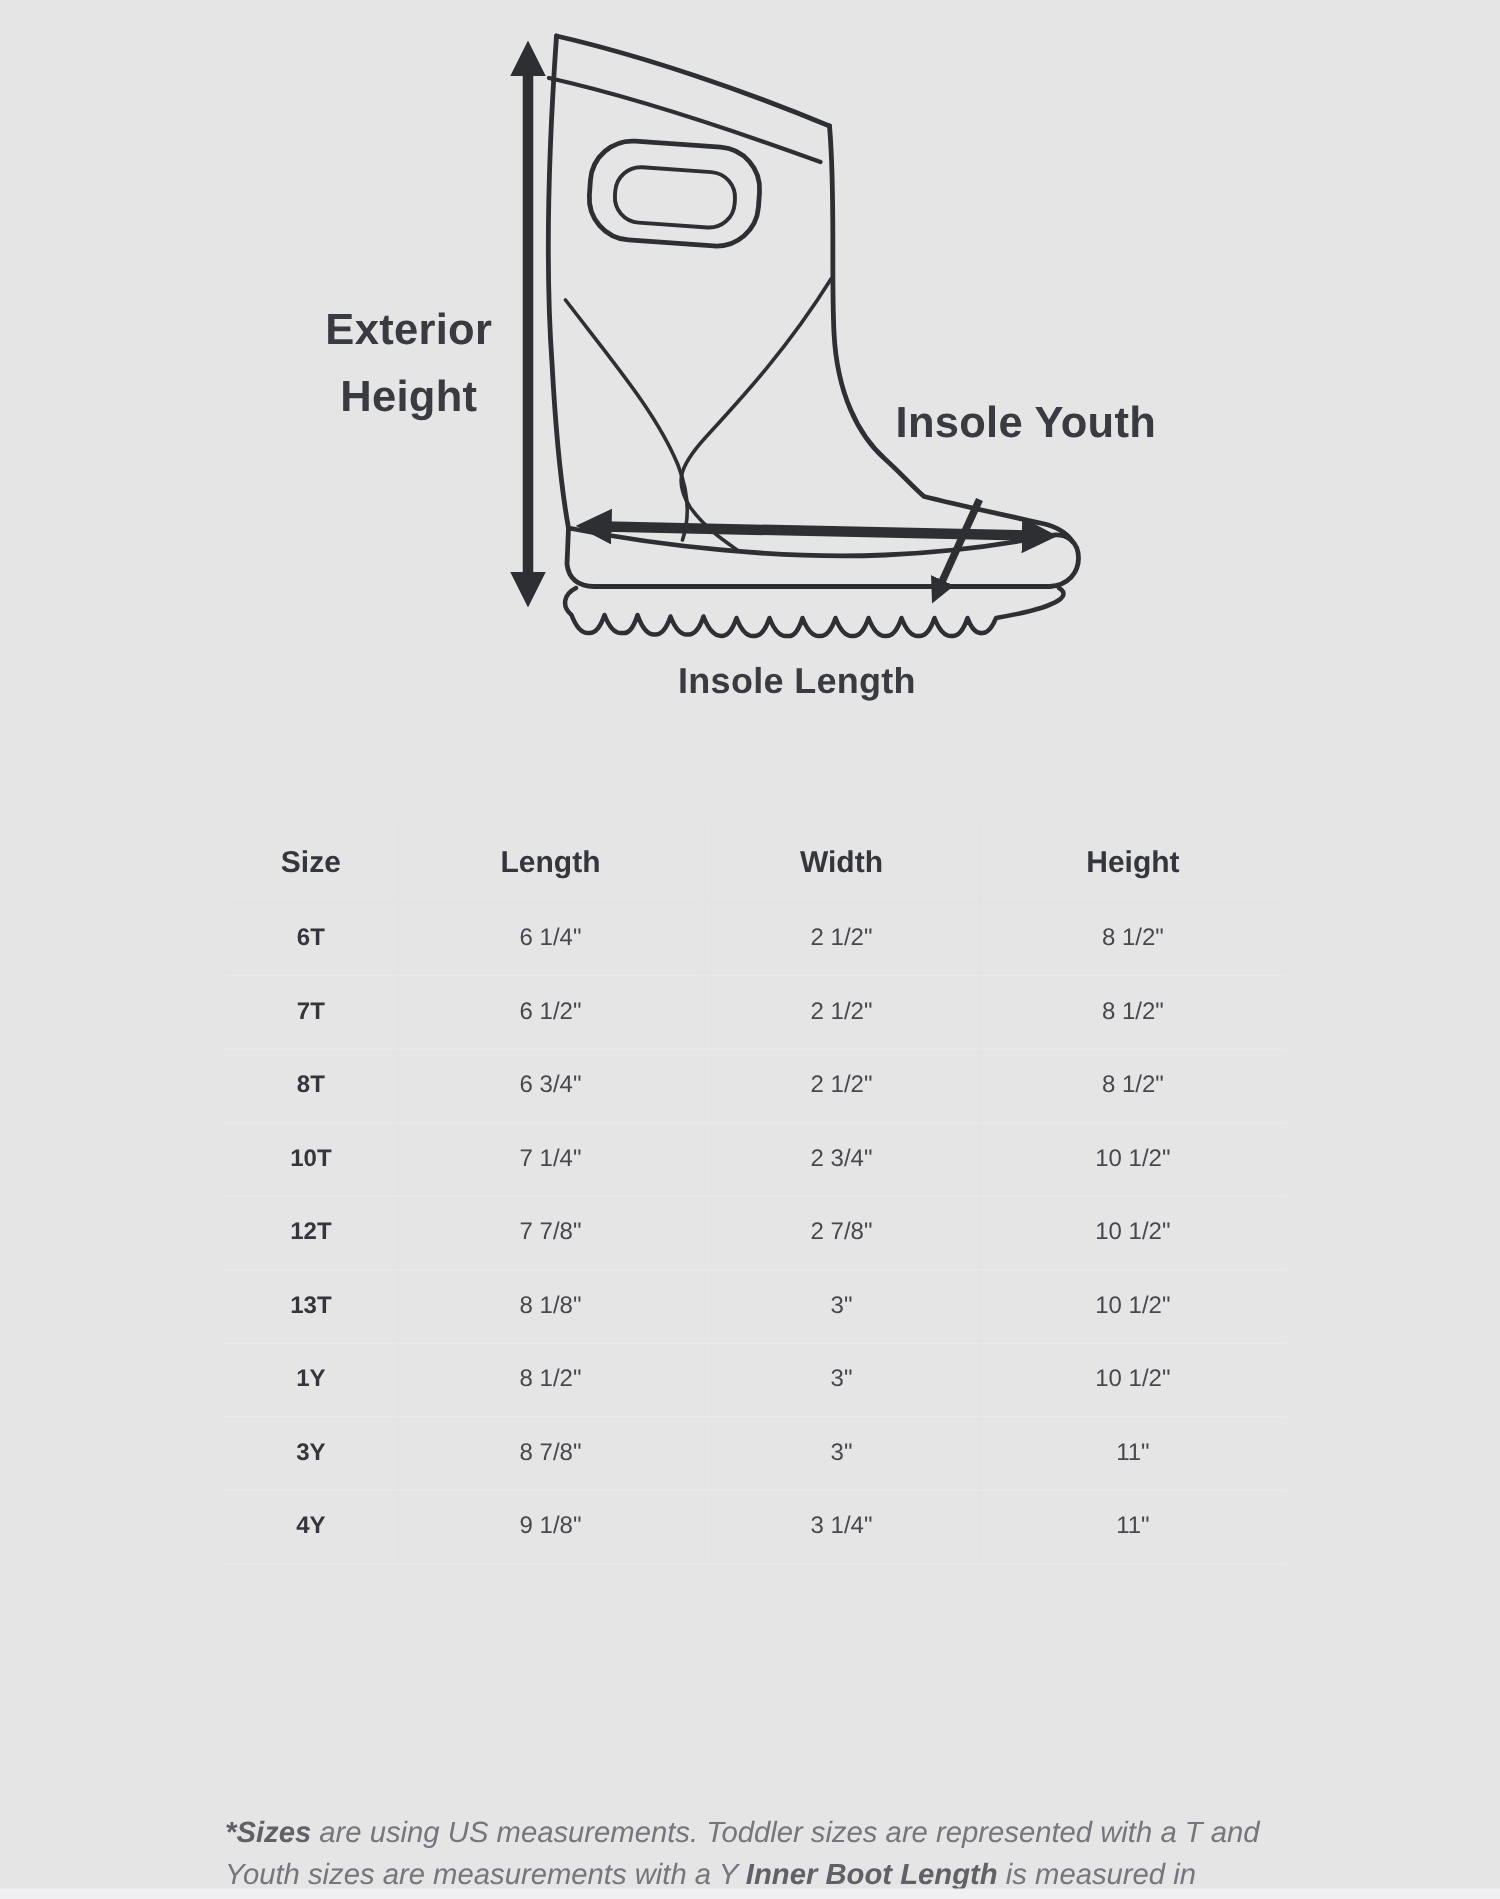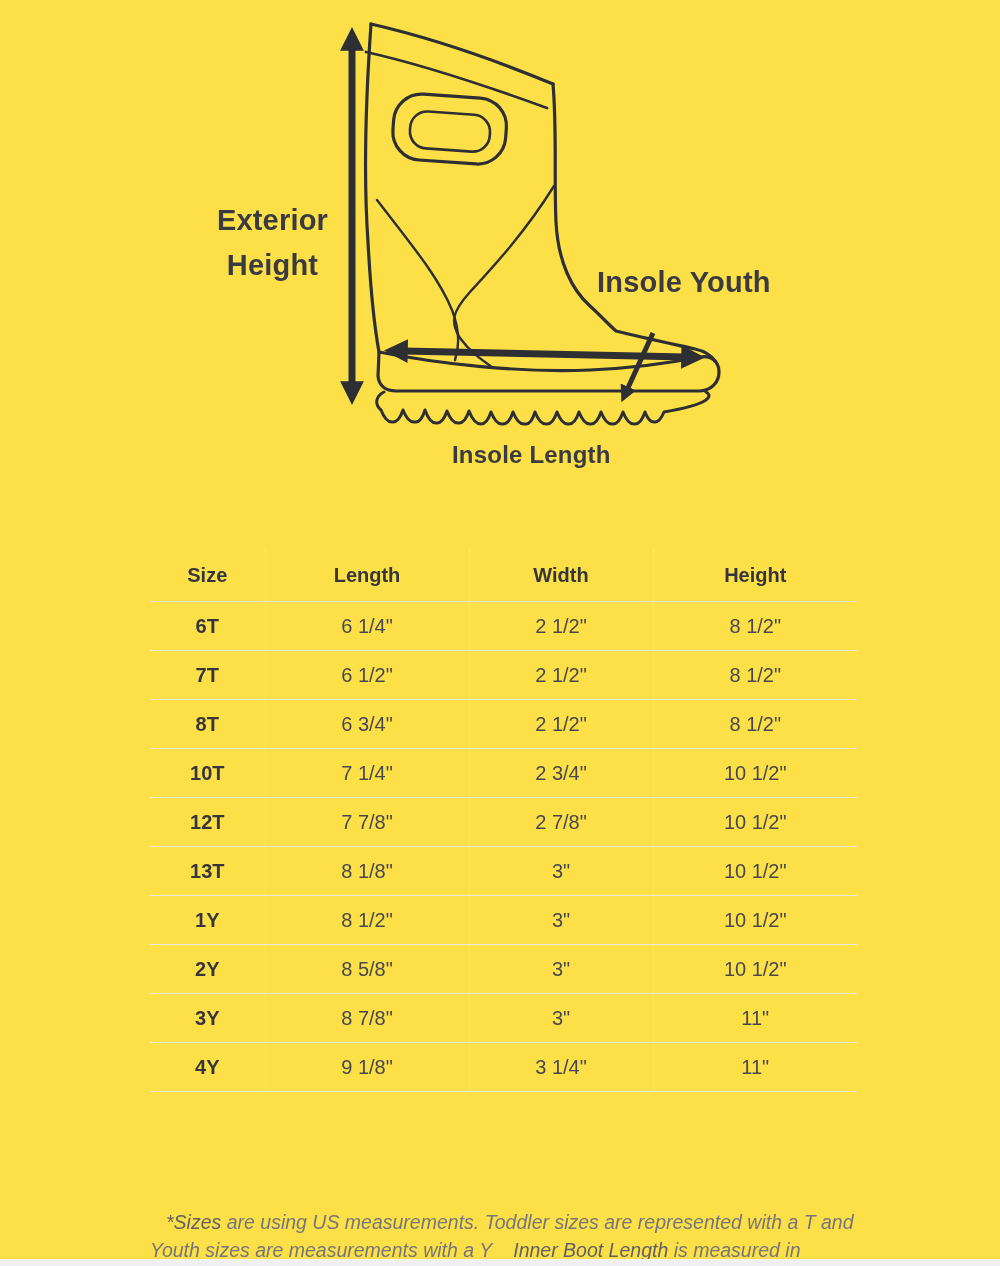--- a/index.html
+++ b/index.html
@@ -1,19 +1,19 @@
 <!DOCTYPE html>
 <html><head>
 <meta charset="utf-8">
 <style>
   html,body{margin:0;padding:0;background:#ffffff;}
   .page{
     position:relative;
     width:1000px;height:1266px;
-    background:#fde047;
+    background:#e5e5e5;
     font-family:"Liberation Sans", sans-serif;
     overflow:hidden;
   }
   
   .boot-svg{position:absolute;left:0;top:0;}
   .diagram-label{
     position:absolute;
     color:#3a3b41;
     font-weight:600;
     letter-spacing:0.2px;
@@ -39,34 +39,34 @@
     text-align:center;vertical-align:middle;
     border-right:1px solid #e3e3e6;
     padding:0;
   }
   .size-table th:last-child,.size-table td:last-child{border-right:none;}
   .size-table thead th{
     height:52px;font-size:20px;font-weight:700;color:#35363c;
     border-bottom:1px solid #e3e3e6;
   }
   .size-table tbody th,.size-table tbody td{
-    height:48px;font-size:20px;
+    height:48px;font-size:16px;
     border-bottom:1px solid #e9e9ec;
   }
   .size-table tbody th{font-weight:700;color:#35363c;}
   .size-table tbody td{font-weight:500;color:#47484d;}
   
   .footnote{
     position:absolute;left:150px;top:1208px;width:710px;
     margin:0;
     font-style:italic;
     font-size:19.5px;line-height:28px;
     color:#75767c;
   }
-  .footnote .fn-bold{font-weight:400;color:#606166;margin-left:16px;}
+  .footnote .fn-bold{font-weight:700;color:#606166;}
   .bottom-strip{
     position:absolute;left:0;right:0;bottom:0;height:7px;
     background:#f0f0f2;
   }
 </style>
 </head>
 <body>
 
 <div class="page">
 
@@ -190,26 +190,20 @@
           <td>3"</td>
           <td>10 1/2"</td>
         </tr>
         <tr>
           <th>1Y</th>
           <td>8 1/2"</td>
           <td>3"</td>
           <td>10 1/2"</td>
         </tr>
         <tr>
-          <th>2Y</th>
-          <td>8 5/8"</td>
-          <td>3"</td>
-          <td>10 1/2"</td>
-        </tr>
-        <tr>
           <th>3Y</th>
           <td>8 7/8"</td>
           <td>3"</td>
           <td>11"</td>
         </tr>
         <tr>
           <th>4Y</th>
           <td>9 1/8"</td>
           <td>3 1/4"</td>
           <td>11"</td>

